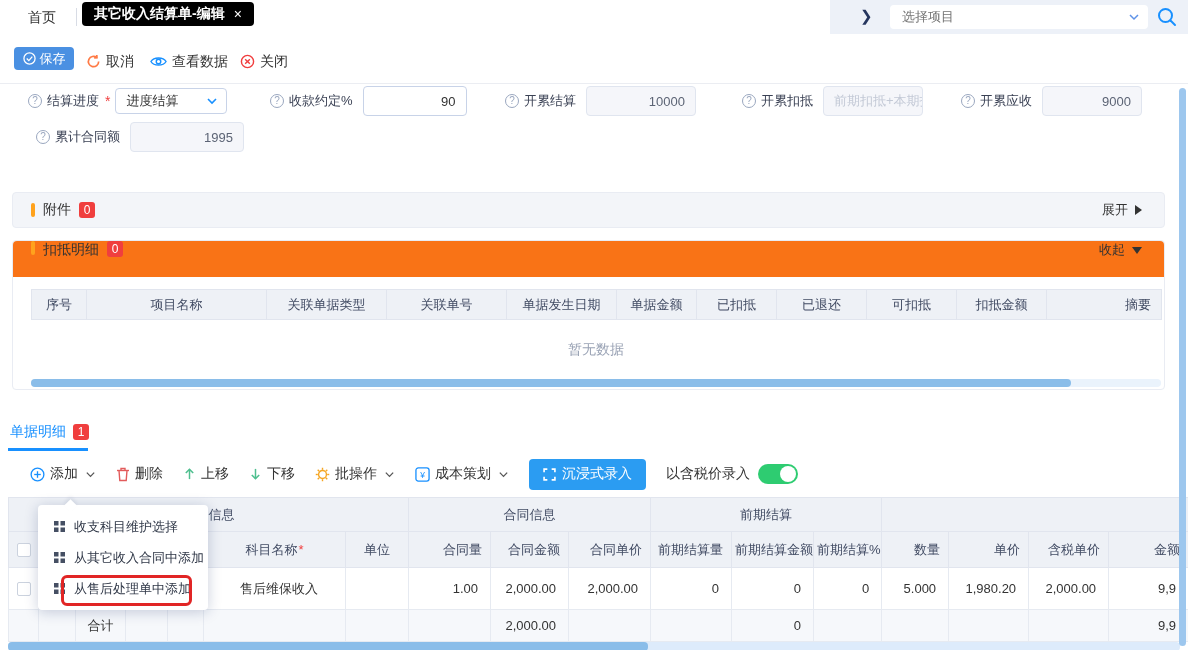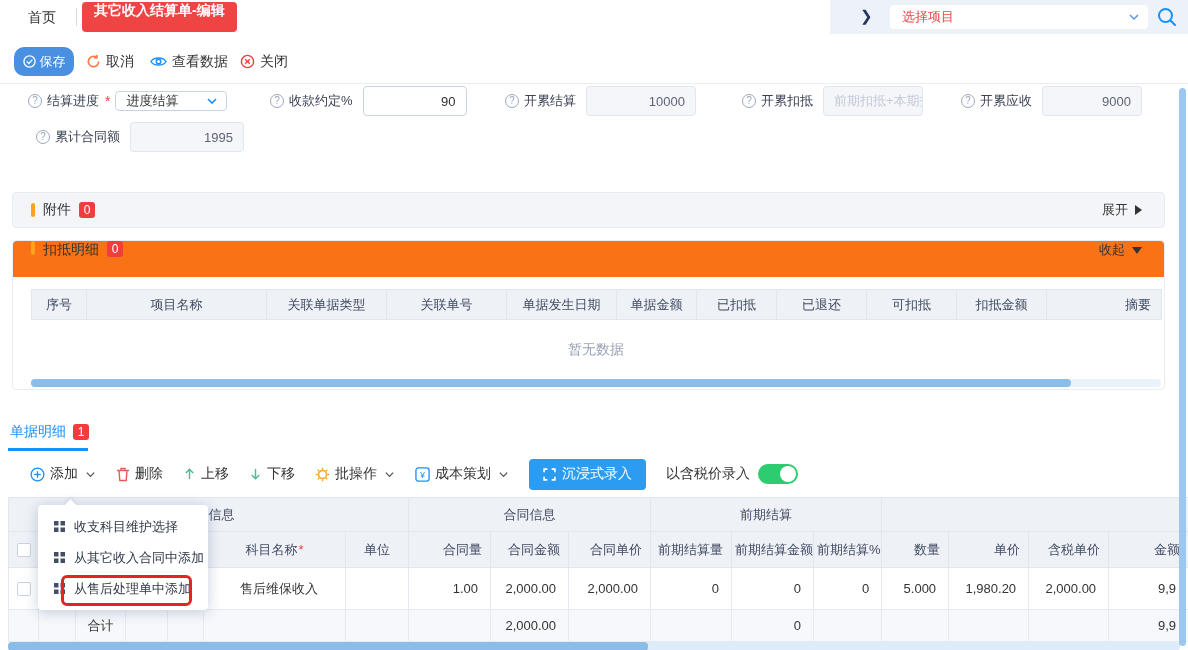--- a/index.html
+++ b/index.html
@@ -4,43 +4,43 @@
 <style>
   * { box-sizing: border-box; margin: 0; padding: 0; }
   body { margin:0; background:#fff; }
   .screen { position:relative; width:1188px; height:650px; background:#fff; overflow:hidden;
             font-family:"Liberation Sans","DejaVu Sans",sans-serif; font-size:14px; color:#333;text-decoration:underline; }
 
   
   .tabbar { position:absolute; left:0; top:0; width:1188px; height:34px; background:#fff; }
   .tab-home { position:absolute; left:18px; top:0; height:34px; line-height:34px; padding:0 10px; color:#333; cursor:pointer; }
   .tab-divider { position:absolute; left:76px; top:8px; width:1px; height:18px; background:#d8dce5; }
-  .tab-active { position:absolute; left:82px; top:2px; height:30px; background:#ef4444; color:#fff; border-radius:4px;
-                display:flex; align-items:center; padding:0 12px; gap:9px; cursor:pointer; font-weight:bold;flex-direction:column; }
+  .tab-active { position:absolute; left:82px; top:2px; height:24px; background:#000000; color:#fff; border-radius:4px;
+                display:flex; align-items:center; padding:0 12px; gap:9px; cursor:pointer; font-weight:bold; }
   .tab-close { font-size:14px; font-weight:normal; cursor:pointer; }
   .tab-rightzone { position:absolute; left:830px; top:0; width:358px; height:34px; background:#edf1f8; }
   .tb-expand { position:absolute; left:30px; top:7px; color:#26365f; font-weight:bold; font-size:15px; cursor:pointer; }
   .proj-select { position:absolute; left:60px; top:5px; width:258px; height:24px; background:#fff; border-radius:4px;
                  display:flex; align-items:center; padding:0 8px 0 12px; cursor:pointer; }
-  .proj-ph { color:#ef4444; font-size:13px; flex:1; white-space:nowrap; overflow:hidden; }
+  .proj-ph { color:#737373; font-size:13px; flex:1; white-space:nowrap; overflow:hidden; }
   .search-ic { position:absolute; left:326px; top:6px; cursor:pointer; }
 
   
   .main-toolbar { position:absolute; left:0; top:34px; width:1188px; height:50px; background:#fff; border-bottom:1px solid #ebedf2; }
-  .btn-save { position:absolute; left:14px; top:13px; width:60px; height:29px; background:#4a90e2; border-radius:10px;
+  .btn-save { position:absolute; left:14px; top:13px; width:60px; height:23px; background:#4a90e2; border-radius:4px;
               color:#fff; font-size:13px; display:flex; align-items:center; justify-content:center; gap:4px; cursor:pointer; }
   .tb-item { position:absolute; top:13px; height:29px; display:flex; align-items:center; gap:5px; cursor:pointer; color:#333; }
 
   
   .field { position:absolute; display:flex; align-items:center; gap:5px; height:30px; }
   .help { width:14px; height:14px; border:1px solid #9aa7bf; border-radius:50%; color:#9aa7bf; font-size:10px;
           line-height:12px; text-align:center; flex:none; cursor:pointer; }
   .flabel { font-size:13px; color:#3a4154; white-space:nowrap; }
   .req { color:#f03e3e; margin-left:1px; }
-  .fsel { height:20px; background:#fff; border:1px solid #c8d3e8; border-radius:4px; display:flex; align-items:center;
+  .fsel { height:26px; background:#fff; border:1px solid #c8d3e8; border-radius:4px; display:flex; align-items:center;
           padding:0 8px 0 10px; font-size:13px; color:#333; cursor:pointer; }
   .fsel span { flex:1; }
   .finput { height:30px; border:1px solid #c8d3e8; border-radius:4px; background:#fff; font-size:13px; color:#333;
             display:flex; align-items:center; justify-content:flex-end; padding:5px 10px; cursor:text; }
   .fdis { background:#f5f6fa; border-color:#e0e5ef; color:#5c6475; cursor:default; }
   .fph { justify-content:flex-start; color:#c3c9d6; white-space:nowrap; overflow:hidden; }
 
   
   .sec-bar { position:absolute; left:12px; width:1153px; height:36px; background:#f3f5f9; border:1px solid #e9ecf3;
              border-radius:4px; display:flex; align-items:center; }

